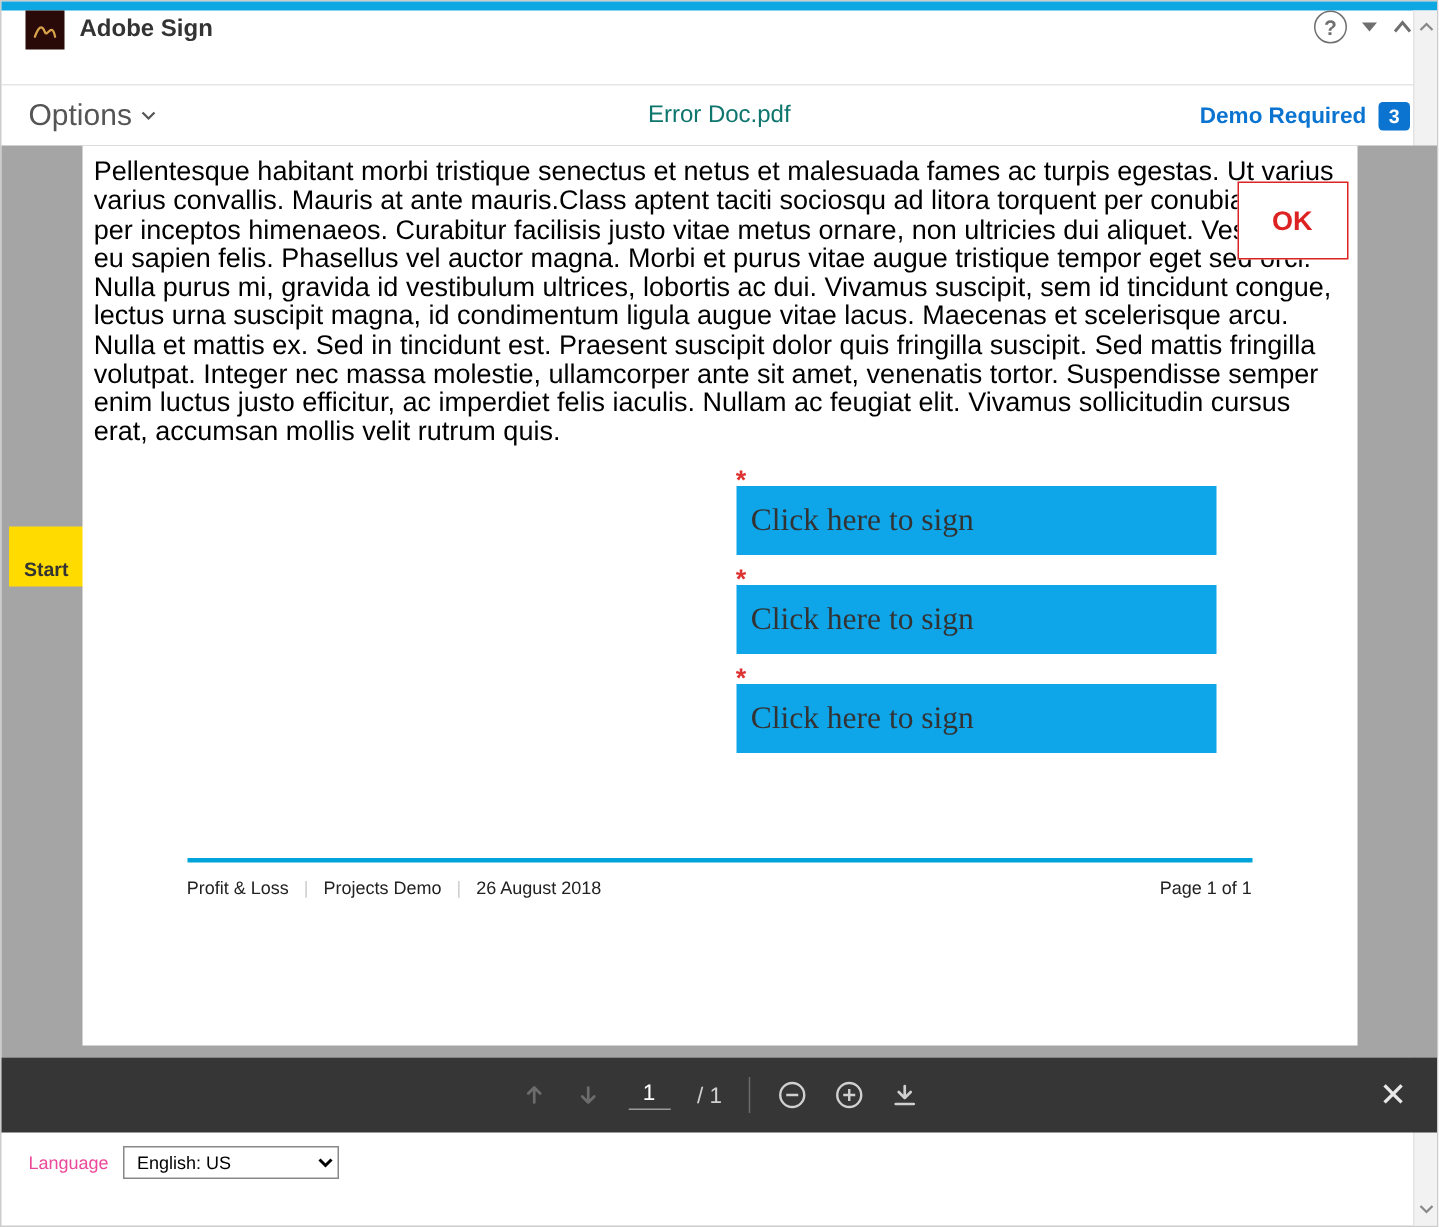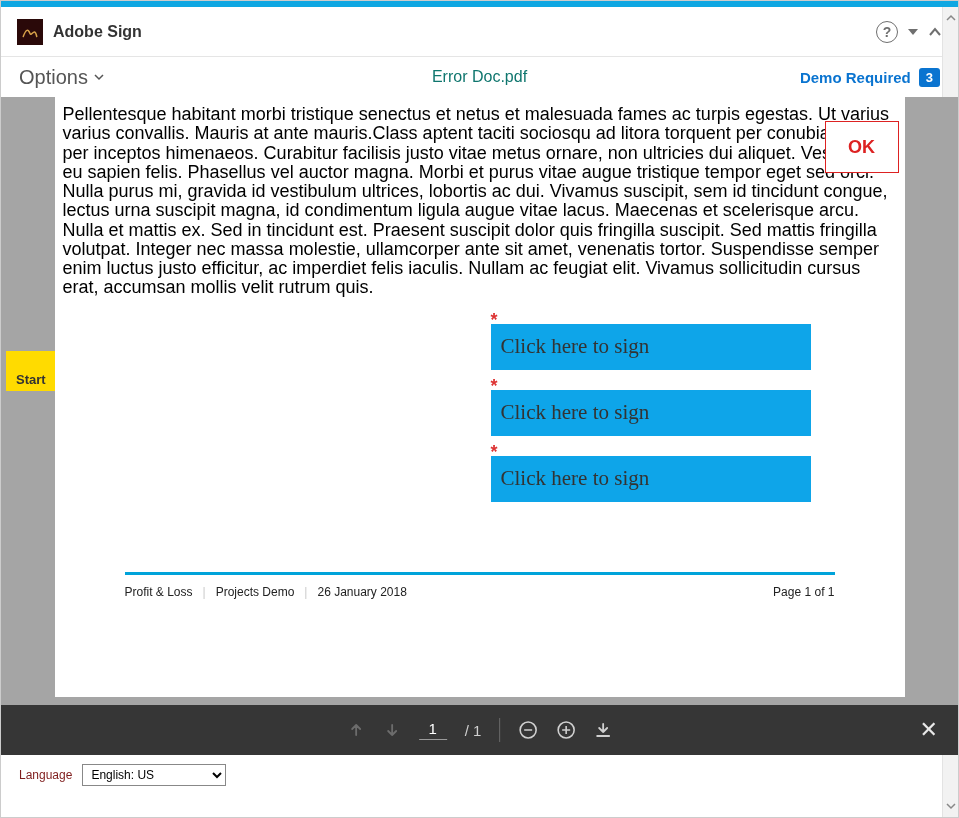--- a/index.html
+++ b/index.html
@@ -1,21 +1,21 @@
 <!DOCTYPE html>
 <html><head>
   <meta charset="utf-8">
   <style>
     * { box-sizing: border-box; margin: 0; padding: 0; }
     html, body { width: 959px; height: 818px; font-family: "Segoe UI", "Helvetica Neue", Arial, sans-serif; overflow: hidden; }
     
     .app-frame { width: 959px; height: 818px; border: 1px solid #ccc; position: relative; background: #fff; }
     .titlebar { height: 6px; background: #0fa7e2; }
     
-    .header-row { height: 50px; display: flex; align-items: center; padding: 0 16px; border-bottom: 1px solid #e5e5e5; justify-content: space-between; }
+    .header-row { height: 50px; display: flex; align-items: flex-start; padding: 0 16px; border-bottom: 1px solid #e5e5e5; justify-content: space-between; }
     .brand { display: flex; align-items: center; gap: 10px; }
     .brand-logo { width: 26px; height: 26px; background: #2a0909; display:flex; align-items:center; justify-content:center; }
     .brand-logo svg { width:18px; height:18px; }
     .brand-text { font-size: 16px; color: #333; font-weight: 600;}
     .header-right { display:flex; align-items:center; gap:10px; }
     .help-icon { width:22px; height:22px; border:1px solid #6f6f6f; border-radius:50%; color:#6f6f6f; display:flex; align-items:center; justify-content:center; font-size:14px; font-weight:600; }
     .chev-down { width:0; height:0; border-left:5px solid transparent; border-right:5px solid transparent; border-top:6px solid #6f6f6f; }
     .chev-up-outline { width:14px; height:14px; color:#6f6f6f; }
     
     .toolbar-row { height: 40px; display:flex; align-items:center; padding: 0 18px; position: relative; }
@@ -50,21 +50,21 @@
     .pdf-controls { height:50px; background:#363636; display:flex; align-items:center; position:relative; padding:0 20px; }
     .ctrl-center { position:absolute; left:50%; transform:translateX(-50%); display:flex; align-items:center; gap:18px; color:#bdbdbd; }
     .ctrl-center .disabled { opacity:0.4; }
     .page-input { color:#fff; border:none; border-bottom:1px solid #9a9a9a; background:transparent; width:28px; text-align:center; font-size:15px; padding-bottom:2px; }
     .page-total { color:#d0d0d0; font-size:15px; }
     .vline { width:1px; height:24px; background:#6a6a6a; }
     .ctrl-icon { cursor:pointer; display:flex; align-items:center; }
     .close-x { margin-left:auto; color:#e9e9e9; font-size:22px; cursor:pointer; font-weight:300; }
     
     .footer-row { height:40px; display:flex; align-items:center; padding:0 18px; font-size:12px; color:#666; gap:10px; }
-    .lang-label { color:#7f1d1d; }
+    .lang-label { color:#ec4899; }
     .lang-select { width:144px; height:22px; border:1px solid #888; font-size:12px; padding-left:4px; background:#fff; }
     .footer-links { margin-left:auto; display:flex; align-items:center; gap:12px; color:#666; }
     .footer-links span { cursor:pointer; }
     .copyright { font-weight:600; color:#555; margin-right:6px; }
     
     .right-rail { position:absolute; right:0; top:6px; bottom:0; width:16px; background:#f2f2f2; border-left:1px solid #e3e3e3; }
     .right-rail .rail-chev { position:absolute; top:6px; left:3px; color:#888; }
     .right-rail .rail-thumb { position:absolute; top:320px; width:8px; left:4px; height:260px; background:#c8c8c8; border-radius:4px; }
     .right-rail .rail-btm { position:absolute; bottom:6px; left:3px; color:#888; transform:rotate(180deg); }
     
@@ -152,21 +152,21 @@
         </div>
       </div>
 
       <hr class="page-divider">
       <div class="page-footer">
         <div class="left">
           <span>Profit &amp; Loss</span>
           <span class="sep">|</span>
           <span>Projects Demo</span>
           <span class="sep">|</span>
-          <span>26 January 2018</span>
+          <span>26 August 2018</span>
         </div>
         <div class="right">Page 1 of 1</div>
       </div>
 
       <div class="ok-overlay">
         <span>OK</span>
       </div>
     </div>
   </div>
 

